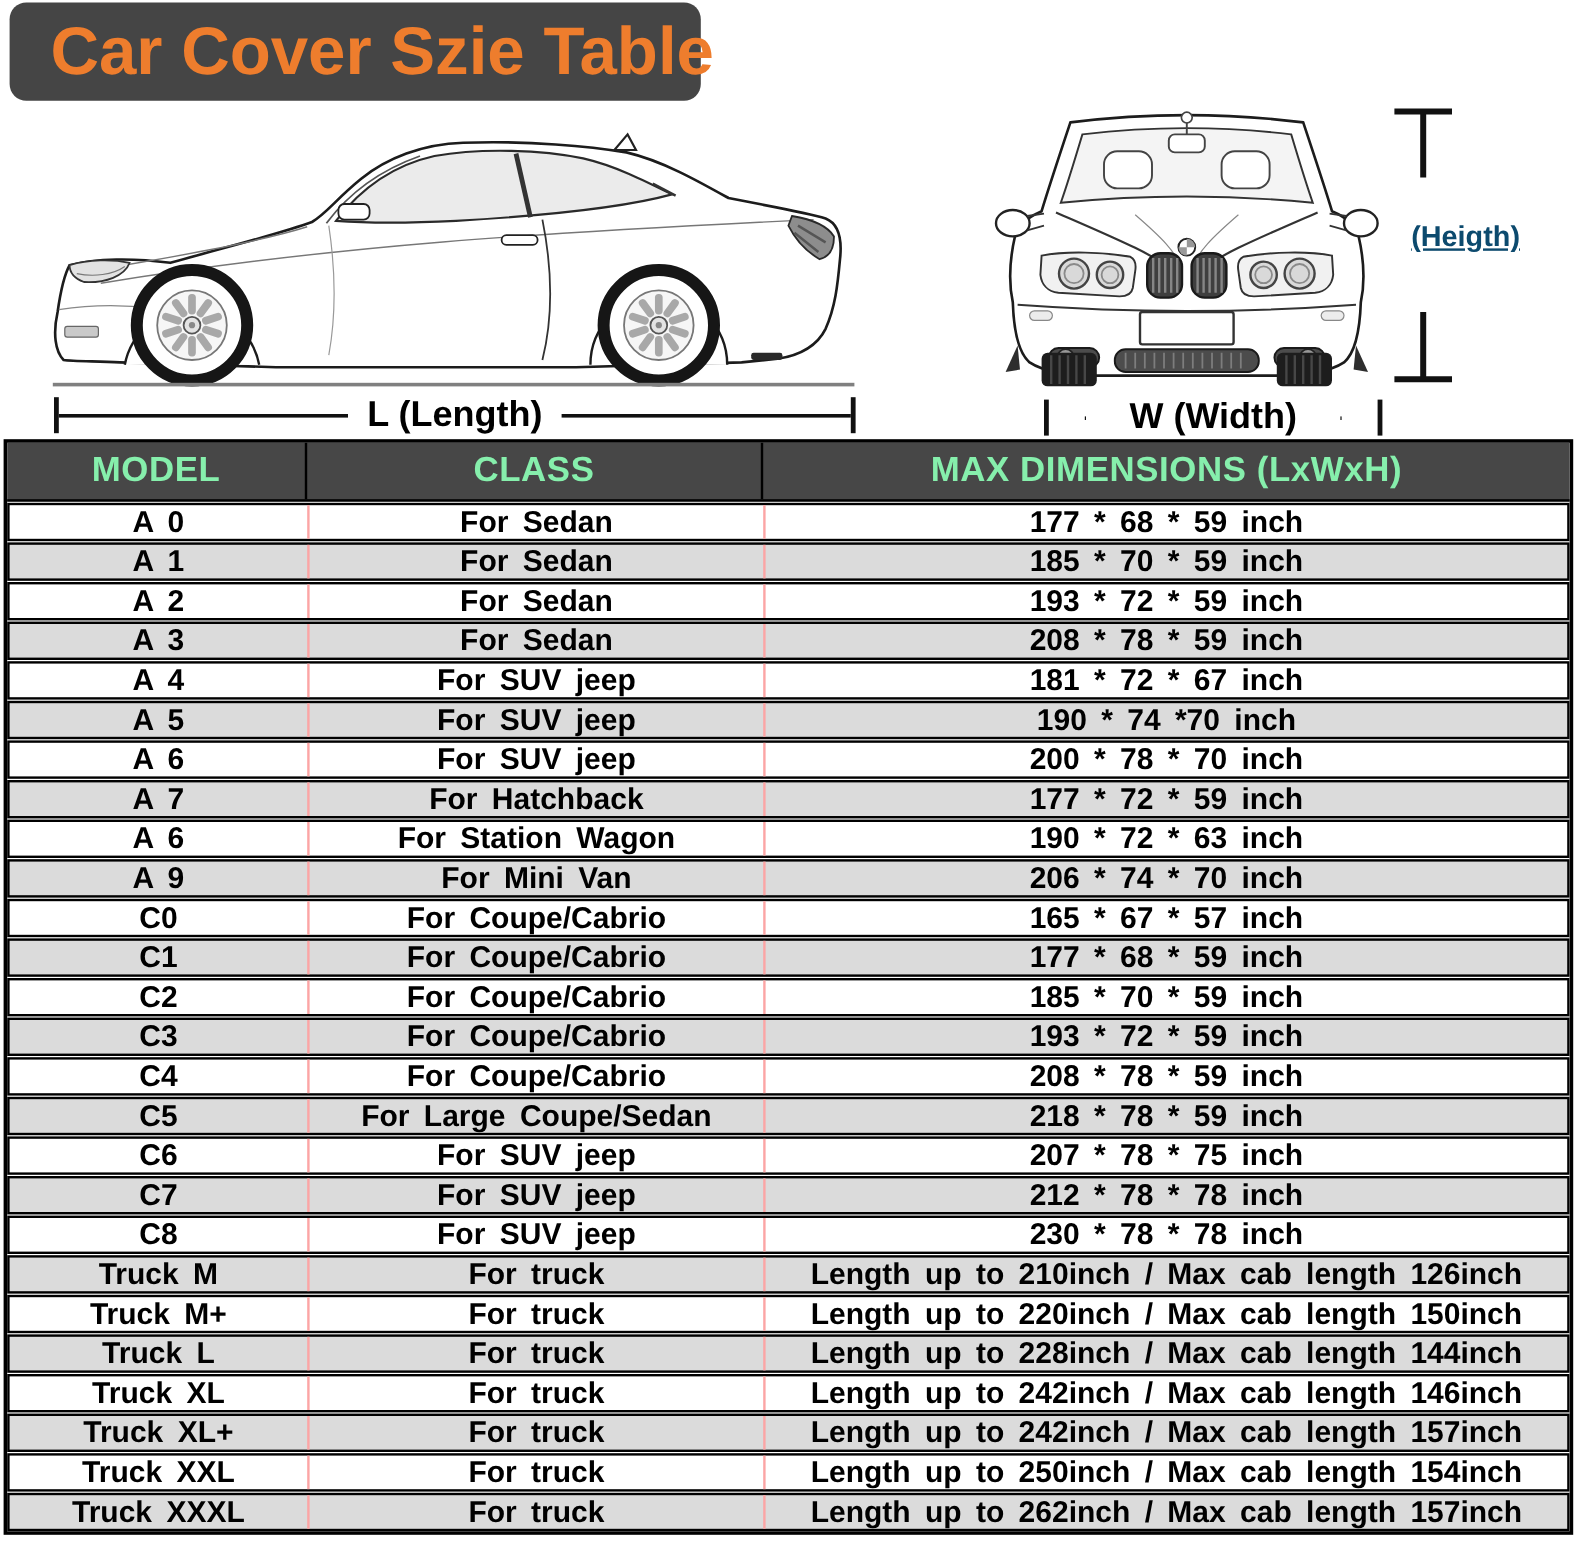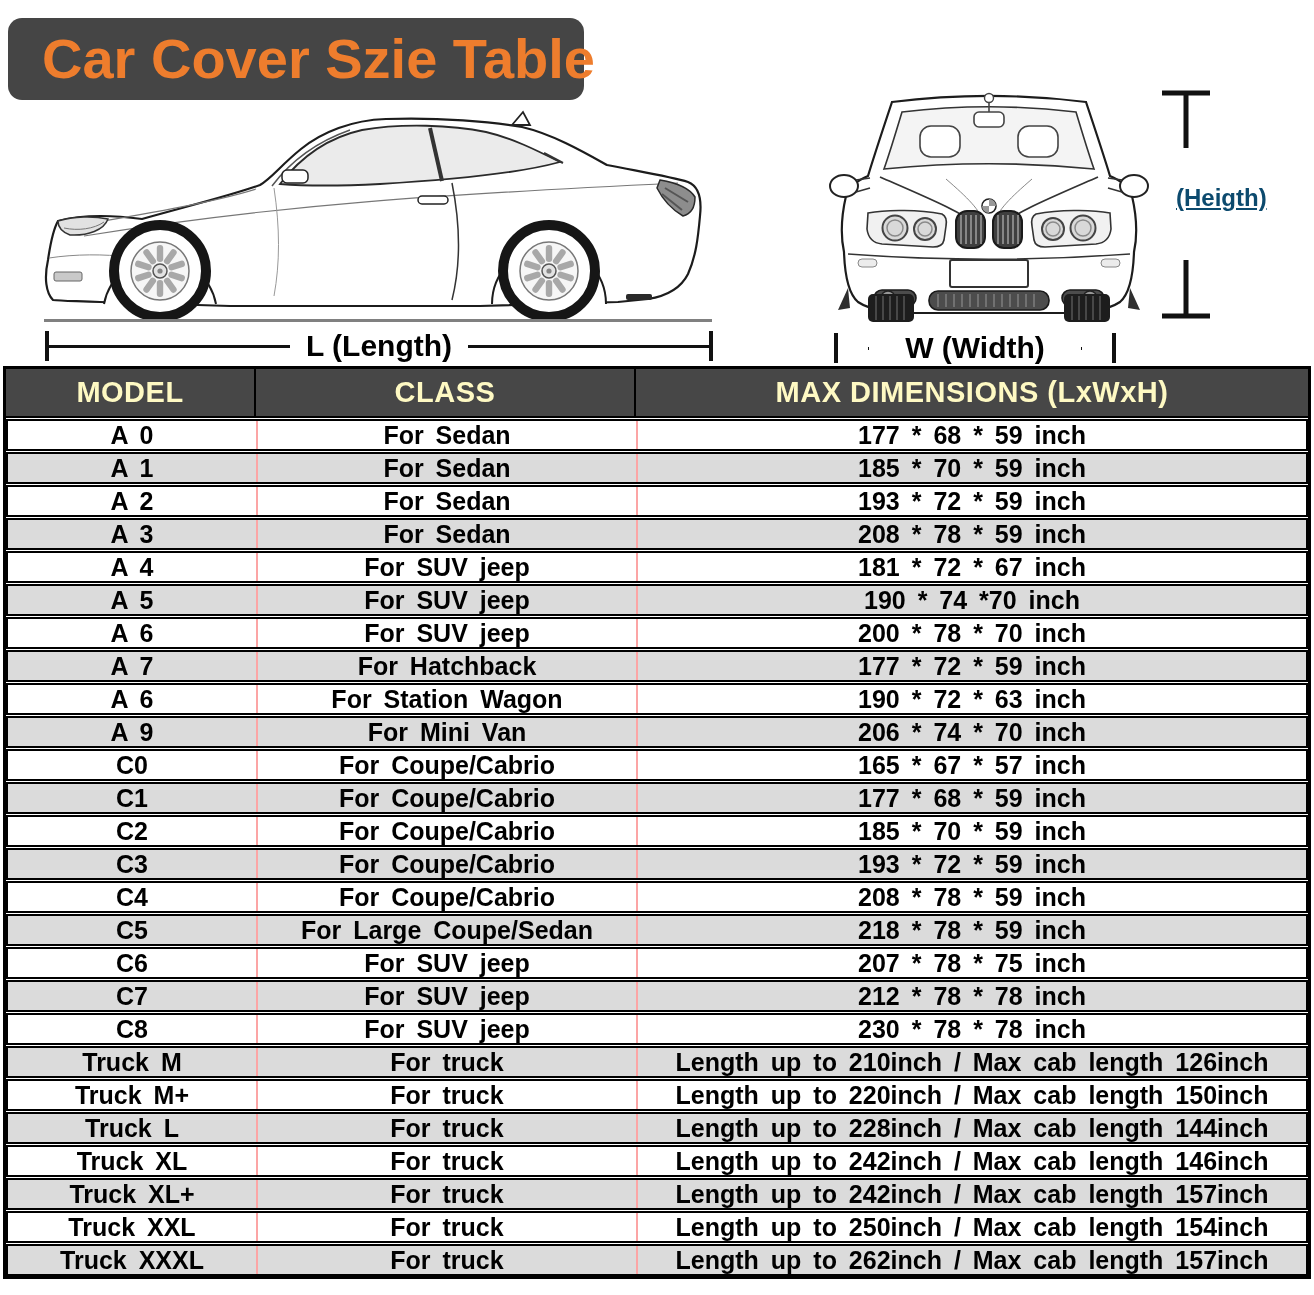--- a/index.html
+++ b/index.html
@@ -1,20 +1,20 @@
 <!DOCTYPE html>
 <html><head>
 <meta charset="utf-8">
 <style>
   html,body{margin:0;padding:0;background:#fff;}
   .page{position:relative;width:1314px;height:1295px;background:#fff;overflow:hidden;
         font-family:"Liberation Sans",sans-serif;}
 
   
-  .title-bar{position:absolute;left:8px;top:18px;width:576px;height:82px;
+  .title-bar{position:absolute;left:8px;top:2px;width:576px;height:82px;
              background:#454545;border-radius:14px;}
   .title-bar span{display:block;padding-left:34px;line-height:82px;
                   font-size:56px;font-weight:700;color:#EE7D2D;white-space:nowrap;}
 
   
   .diagram{position:absolute;left:0;top:0;width:1314px;height:366px;}
   .car-svg{position:absolute;}
   .ground-line{position:absolute;left:44px;top:319px;width:668px;height:3px;background:#808080;}
 
   .dim-row{position:absolute;display:flex;align-items:center;color:#000;
@@ -25,21 +25,21 @@
   .dim-row.w .lbl{padding:0 6px;}
 
   .height-widget{position:absolute;left:1152px;top:88px;width:156px;height:234px;}
   .height-widget .lbl{position:absolute;left:24px;top:96px;font-size:24px;font-weight:600;color:#0c4a6e;white-space:nowrap;text-decoration:underline;}
 
   
   .size-table{position:absolute;left:3px;top:366px;width:1302px;border:3px solid #000;background:#fff;}
   .t-header{display:grid;grid-template-columns:250px 380px 1fr;background:#474747;
             border-bottom:2px solid #000;}
   .t-header .h-cell{height:47px;line-height:47px;text-align:center;
-            font-size:29px;font-weight:700;letter-spacing:.5px;color:#fef9c3;white-space:nowrap;}
+            font-size:29px;font-weight:700;letter-spacing:.5px;color:#86efac;white-space:nowrap;}
   .t-header .h-cell:not(:last-child){border-right:2px solid #000;}
 
   .t-row{display:grid;grid-template-columns:250px 380px 1fr;border:2px solid #000;
          margin-top:1px;background:#fff;}
   .t-row.alt{background:#dbdbdb;}
   .t-cell{height:28px;display:flex;align-items:center;justify-content:center;
           font-size:25px;font-weight:700;color:#000;word-spacing:5px;white-space:nowrap;}
   .t-cell:not(:last-child){border-right:2px solid #fca5a5;}
 </style>
 </head>
@@ -183,21 +183,21 @@
     </svg>
 
     <div class="dim-row" style="left:45px;top:329px;width:668px;">
       <div class="tick"></div>
       <div class="seg"></div>
       <div class="lbl">L (Length)</div>
       <div class="seg"></div>
       <div class="tick"></div>
     </div>
 
-    <div class="dim-row w" style="left:834px;top:331px;width:282px;gap:30px;">
+    <div class="dim-row w" style="left:870px;top:331px;width:282px;gap:30px;">
       <div class="tick"></div>
       <div class="seg"></div>
       <div class="lbl">W (Width)</div>
       <div class="seg"></div>
       <div class="tick"></div>
     </div>
 
     <div class="height-widget">
       <svg width="156" height="234" viewBox="0 0 156 234">
         <path d="M10 5 H58 M34 5 V60 M34 172 V228 M10 228 H58" stroke="#111" stroke-width="5" fill="none"></path>

